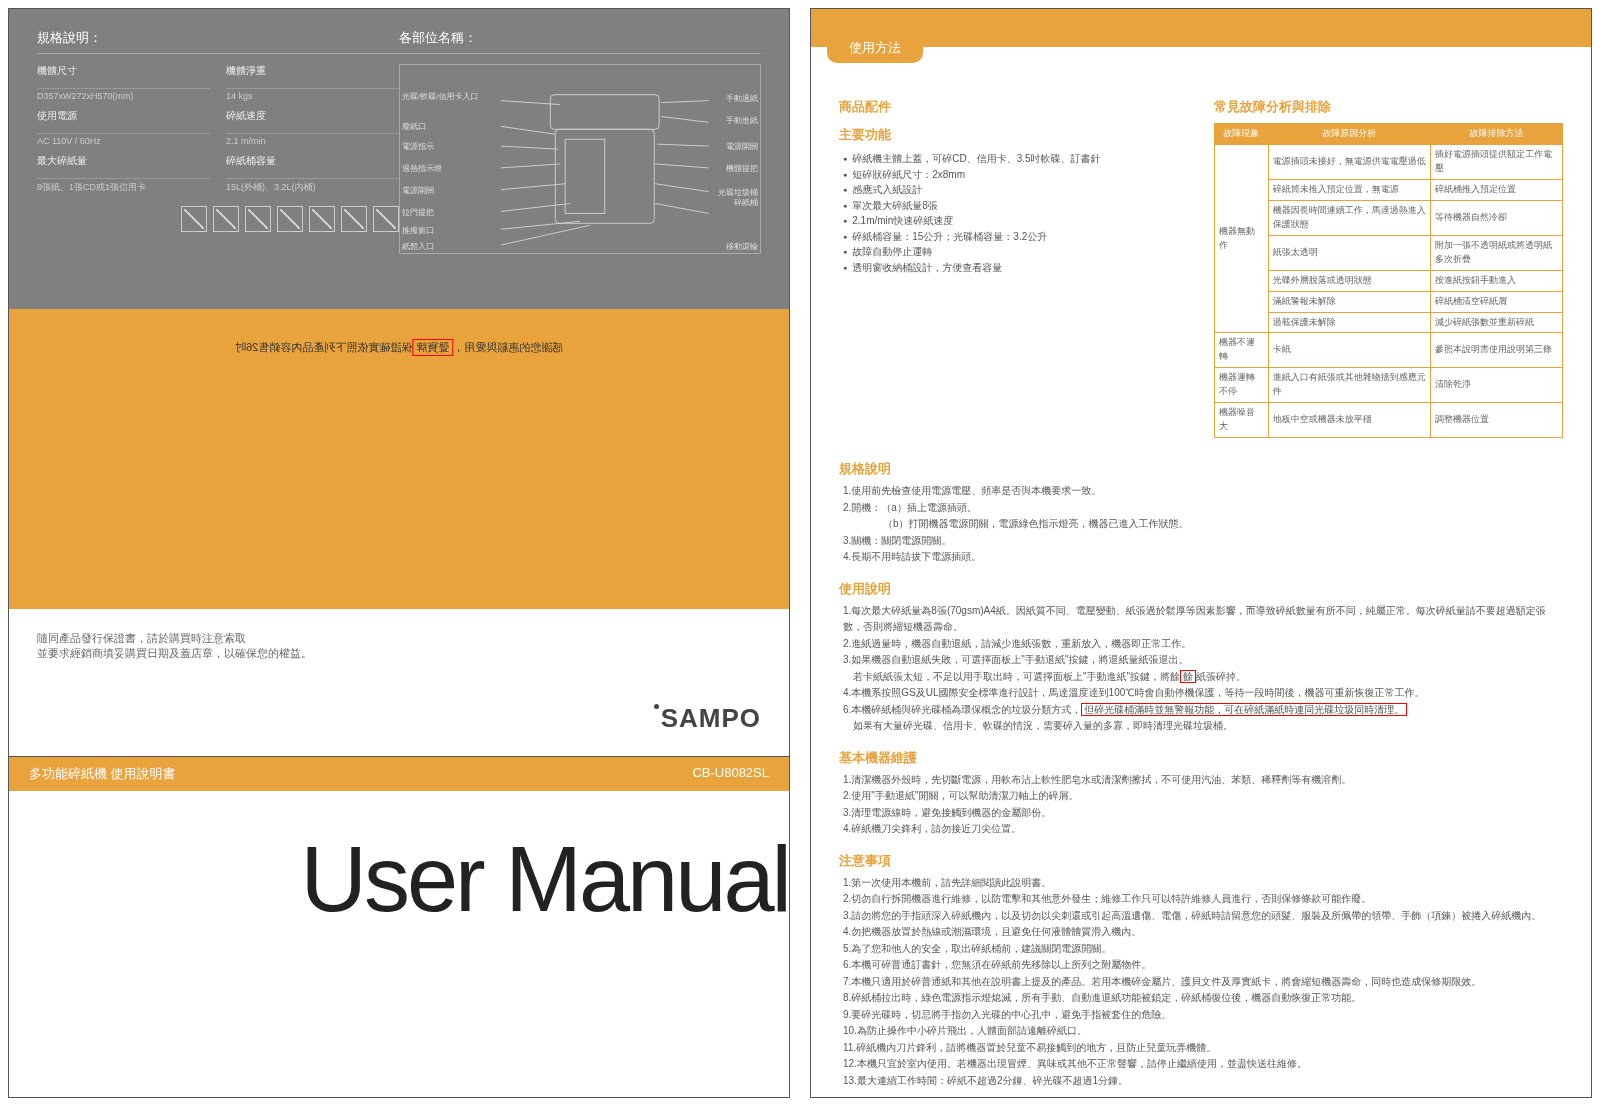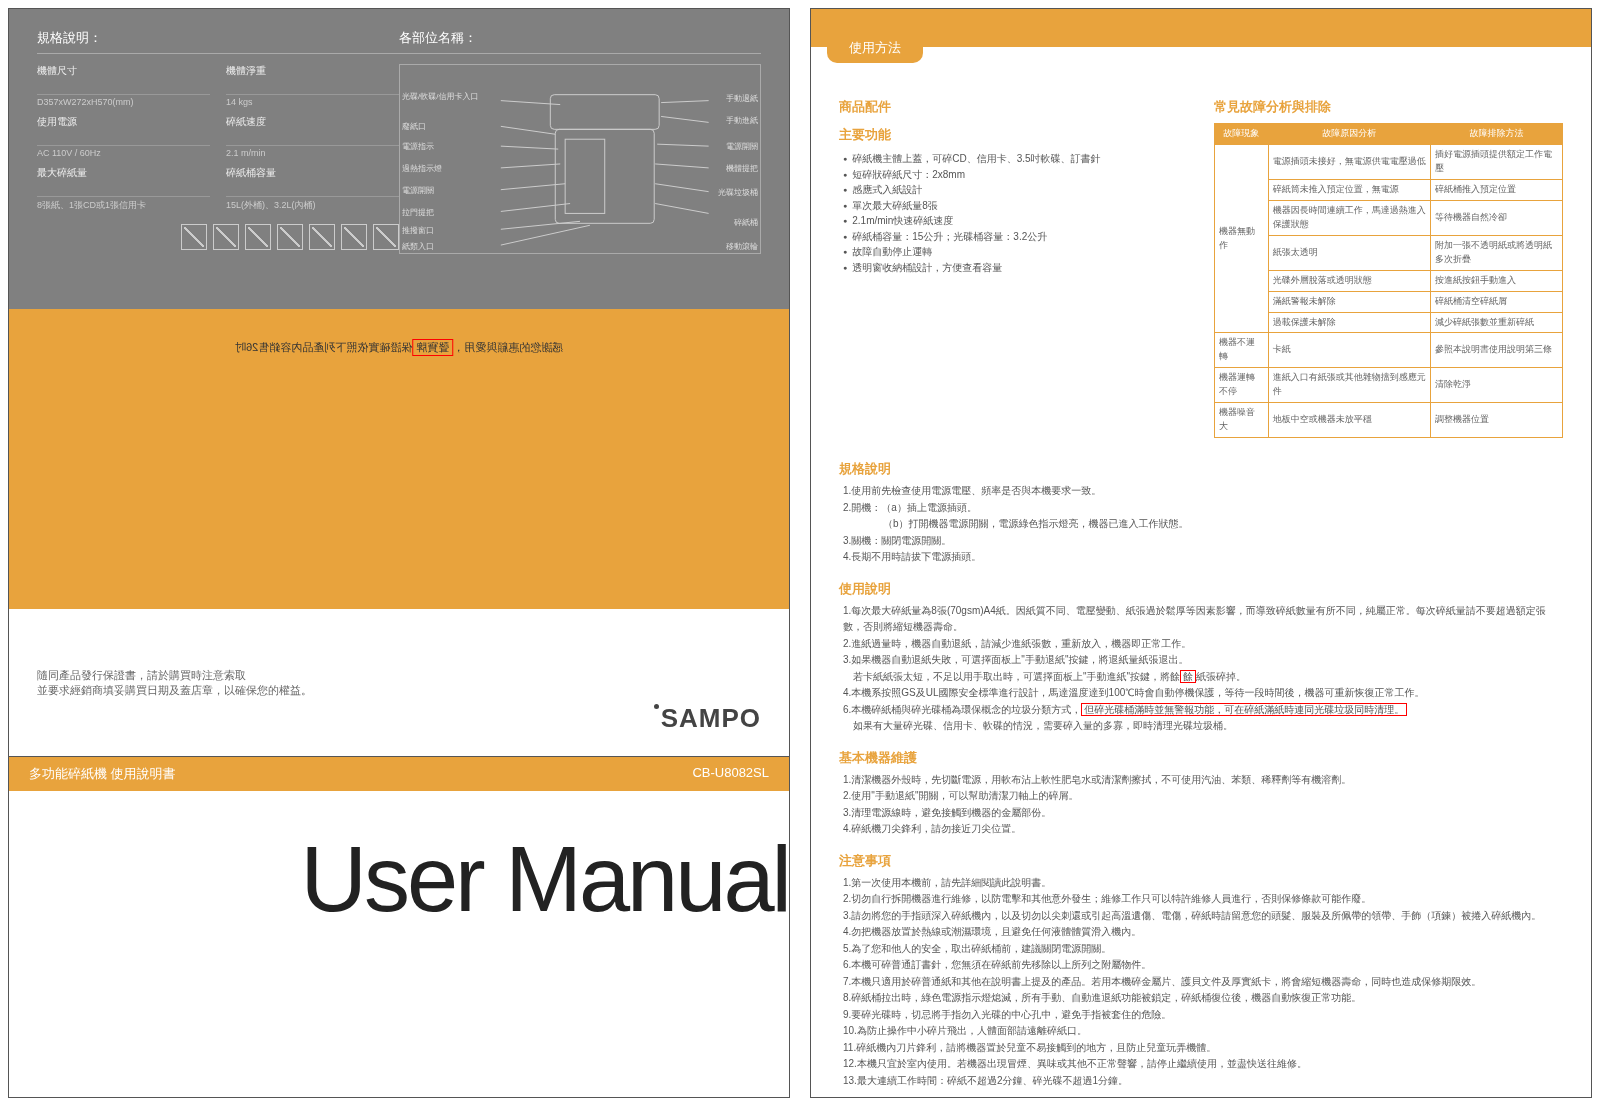--- a/index.html
+++ b/index.html
@@ -4,31 +4,31 @@
 <style>
 *{box-sizing:border-box;margin:0;padding:0}
 body{font-family:"Microsoft JhengHei","PingFang TC",sans-serif;background:#fff;width:1600px;height:1106px;display:flex;gap:20px;padding:8px}
 .page{flex:1;border:1px solid #555;position:relative;background:#fff}
 
 .gray-top{background:#808080;color:#fff;padding:20px 28px;height:300px;display:flex;}
 .spec{flex:1}
 .h1w{font-size:13px;border-bottom:1px solid #aaa;padding-bottom:6px;margin-bottom:10px}
 .srow{display:flex;gap:16px;margin-bottom:8px;font-size:10px}
 .srow>div{flex:1}
-.slabel{color:#eee;font-size:10px;margin-bottom:2px;border-bottom:1px solid #999;padding-bottom:16px}
+.slabel{color:#eee;font-size:10px;margin-bottom:2px;border-bottom:1px solid #999;padding-bottom:10px}
 .sval{color:#ccc;font-size:9px}
 .diagram{flex:1}
 .diagbox{border:1px solid #aaa;height:190px;margin-top:6px;position:relative;background:#808080}
 .dglbl{position:absolute;font-size:8px;color:#ddd}
 .icons-row{display:flex;gap:6px;justify-content:flex-end;margin-top:12px}
 .icn{width:26px;height:26px;border:1px solid #ccc;position:relative;font-size:12px;text-align:center;line-height:24px;color:#ccc}
 .icn::after{content:"";position:absolute;left:2px;top:2px;right:2px;bottom:2px;background:linear-gradient(to top right,transparent 46%,#ccc 46%,#ccc 54%,transparent 54%)}
 .orange-mid{background:#e8a33d;height:300px;padding:30px;text-align:center;font-size:11px;color:#333}
 .redbox{display:inline-block;border:1.5px solid red;padding:0 3px}
-.warranty{padding:22px 28px;font-size:11px;color:#666;border-bottom:1px solid #555;height:148px;display:flex;justify-content:space-between;align-items:center}
+.warranty{padding:22px 28px;font-size:11px;color:#666;border-bottom:1px solid #555;height:148px;display:flex;justify-content:space-between;align-items:flex-start}
 .logo{font-size:26px;font-weight:900;letter-spacing:1px;color:#444;align-self:flex-end}
 .logo .dot{display:inline-block;width:5px;height:5px;background:#444;border-radius:50%;margin-right:2px;vertical-align:18px}
 .orange-tab{background:#e8a33d;color:#fff;padding:8px 20px;display:flex;justify-content:space-between;font-size:13px}
 .bigtitle{font-size:92px;font-weight:400;letter-spacing:-3px;color:#222;text-align:right;padding:36px 0}
 
 .rpage .topbar{background:#e8a33d;height:38px;position:relative}
 .topbar .tab{position:absolute;left:16px;bottom:-16px;background:#e8a33d;color:#fff;padding:6px 22px;font-size:13px;border-radius:0 0 10px 10px}
 .rcontent{padding:42px 28px 18px;display:flex;gap:26px}
 .col{flex:1;font-size:10px;color:#555;line-height:1.55}
 .col h3{color:#e8a33d;font-size:13px;margin:8px 0 6px;font-weight:600}
@@ -119,21 +119,21 @@
         <div class="dglbl" style="left:2px;top:98px">過熱指示燈</div>
         <div class="dglbl" style="left:2px;top:120px">電源開關</div>
         <div class="dglbl" style="left:2px;top:142px">拉門提把</div>
         <div class="dglbl" style="left:2px;top:160px">推撥窗口</div>
         <div class="dglbl" style="left:2px;top:176px">紙類入口</div>
         <div class="dglbl" style="right:2px;top:28px">手動退紙</div>
         <div class="dglbl" style="right:2px;top:50px">手動進紙</div>
         <div class="dglbl" style="right:2px;top:76px">電源開關</div>
         <div class="dglbl" style="right:2px;top:98px">機體提把</div>
         <div class="dglbl" style="right:2px;top:122px">光碟垃圾桶</div>
-        <div class="dglbl" style="right:2px;top:152px">碎紙桶</div>
+        <div class="dglbl" style="right:2px;top:132px">碎紙桶</div>
         <div class="dglbl" style="right:2px;top:176px">移動滾輪</div>
       </div>
     </div>
   </div>
   <div class="orange-mid">
     <div style="transform:scaleX(-1);display:inline-block">
       <span>感謝您的惠顧與愛用，</span><span class="redbox">聲寶牌</span><span>保證確實依照下列產品內容銷售26吋</span>
     </div>
   </div>
   <div class="warranty">

